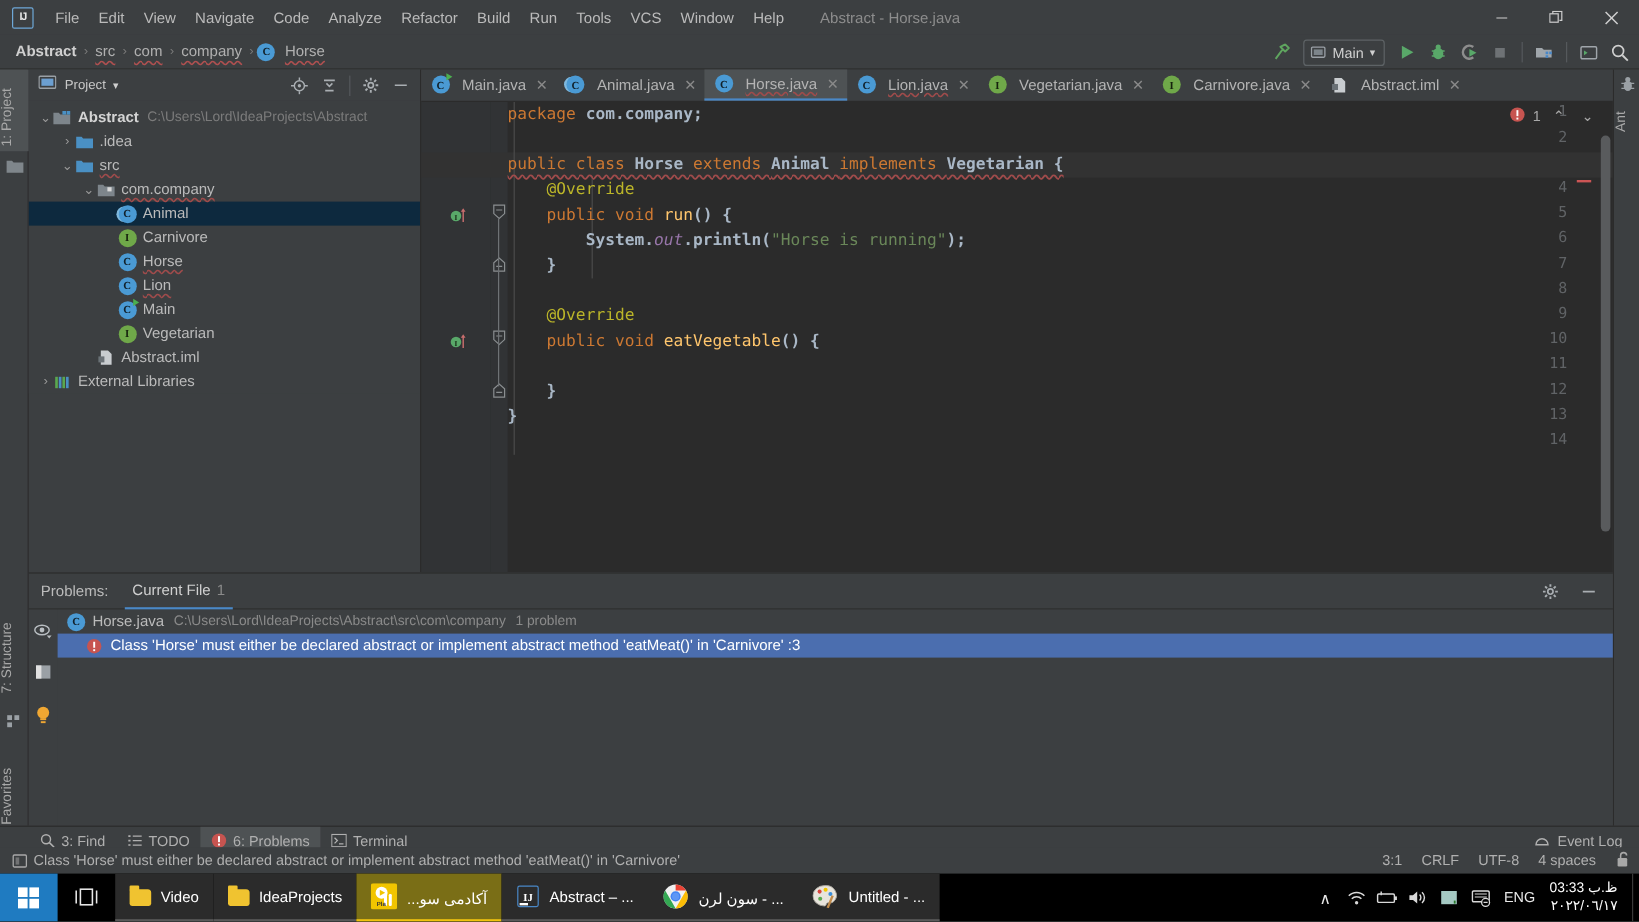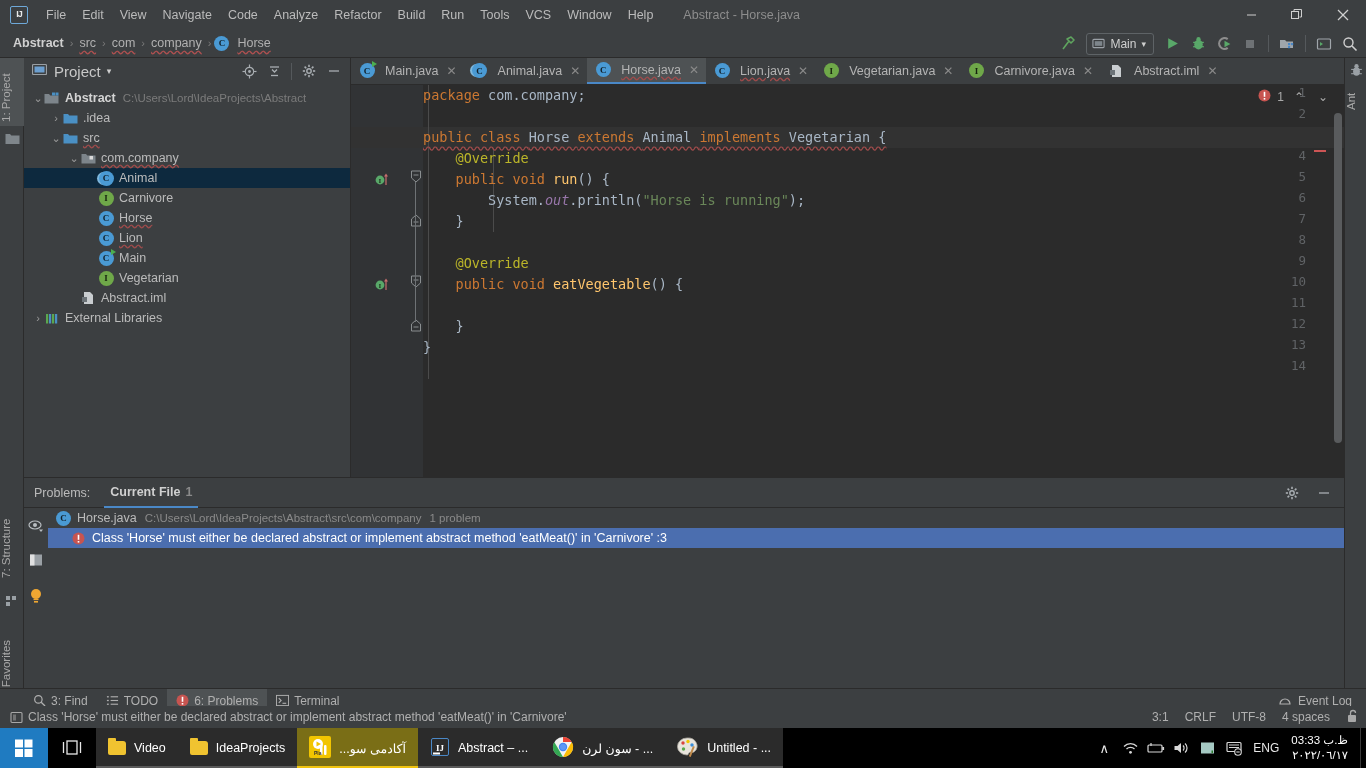--- a/index.html
+++ b/index.html
@@ -93,21 +93,21 @@
 
   
   .projpanel {
     position: absolute; left: 24px; top: 58px; width: 327px; height: 419px;
     background: #3c3f41; border-right: 1px solid #2b2b2b;
   }
   .proj-head {
     height: 26px; display: flex; align-items: center; padding-left: 8px;
     background: #3c3f41;
   }
-  .proj-title { font-size: 15px; color: #c8c8c8; margin-left: 7px; }
+  .proj-title { font-size: 11px; color: #c8c8c8; margin-left: 7px; }
   .proj-head-right {
     position: absolute; right: 4px; top: 0; height: 26px;
     display: flex; align-items: center; gap: 1px;
   }
   .tree { background: #3c3f41; padding-top: 4px; font-size: 12.5px; }
   .trow {
     height: 20px; display: flex; align-items: center; color: #bbbbbb;
     padding-right: 6px; white-space: nowrap; cursor: default;
   }
   .trow.sel { background: #0d293e; }
@@ -157,21 +157,21 @@
   }
   .gmark {
     position: absolute; left: 24px; width: 14px; height: 14px;
   }
   .codearea {
     position: absolute; left: 72px; top: 0; right: 0; bottom: 0;
     font-family: "DejaVu Sans Mono", monospace; font-size: 13.5px;
   }
   .cline { position: absolute; left: 0; height: 21px; line-height: 21px; white-space: pre; }
   .kw { color: #cc7832; }
-  .id { color: #a9b7c6; }
+  .id { color: #a9b7c6; font-weight: bold; }
   .str { color: #6a8759; }
   .ann { color: #bbb529; }
   .fld { color: #9876aa; font-style: italic; }
   .mth { color: #ffc66d; }
   .sq-under { text-decoration: underline wavy #a04b4b; text-underline-offset: 4px; }
   .errline {
     position: absolute; left: 0; width: 100%; height: 21px; background: #323232;
   }
   .indentline {
     position: absolute; width: 1px; background: #4b4b4b;
@@ -196,21 +196,21 @@
   }
   .prob-head {
     height: 30px; display: flex; align-items: center; padding-left: 10px;
     gap: 14px; border-bottom: 1px solid #2b2b2b;
   }
   .prob-label { font-size: 12.5px; color: #bbbbbb; }
   .prob-tab {
     font-size: 12.5px; color: #d0d0d0; height: 30px; display: flex;
     align-items: center; padding: 0 6px;
   }
-  .prob-tab.active { border-bottom: 2px solid #4a88c7; font-weight: bold; }
+  .prob-tab.active { border-bottom: 2px solid #4a88c7; }
   .prob-count { color: #8a8a8a; margin-left: 5px; }
   .prob-head-right {
     position: absolute; right: 8px; top: 0; height: 30px;
     display: flex; align-items: center; gap: 8px;
   }
   .prob-body { position: absolute; left: 24px; top: 30px; right: 0; bottom: 0; background: #3c3f41; }
   .prow {
     height: 20px; display: flex; align-items: center; font-size: 12.5px;
     color: #bbbbbb; padding-left: 8px; white-space: nowrap;
   }

